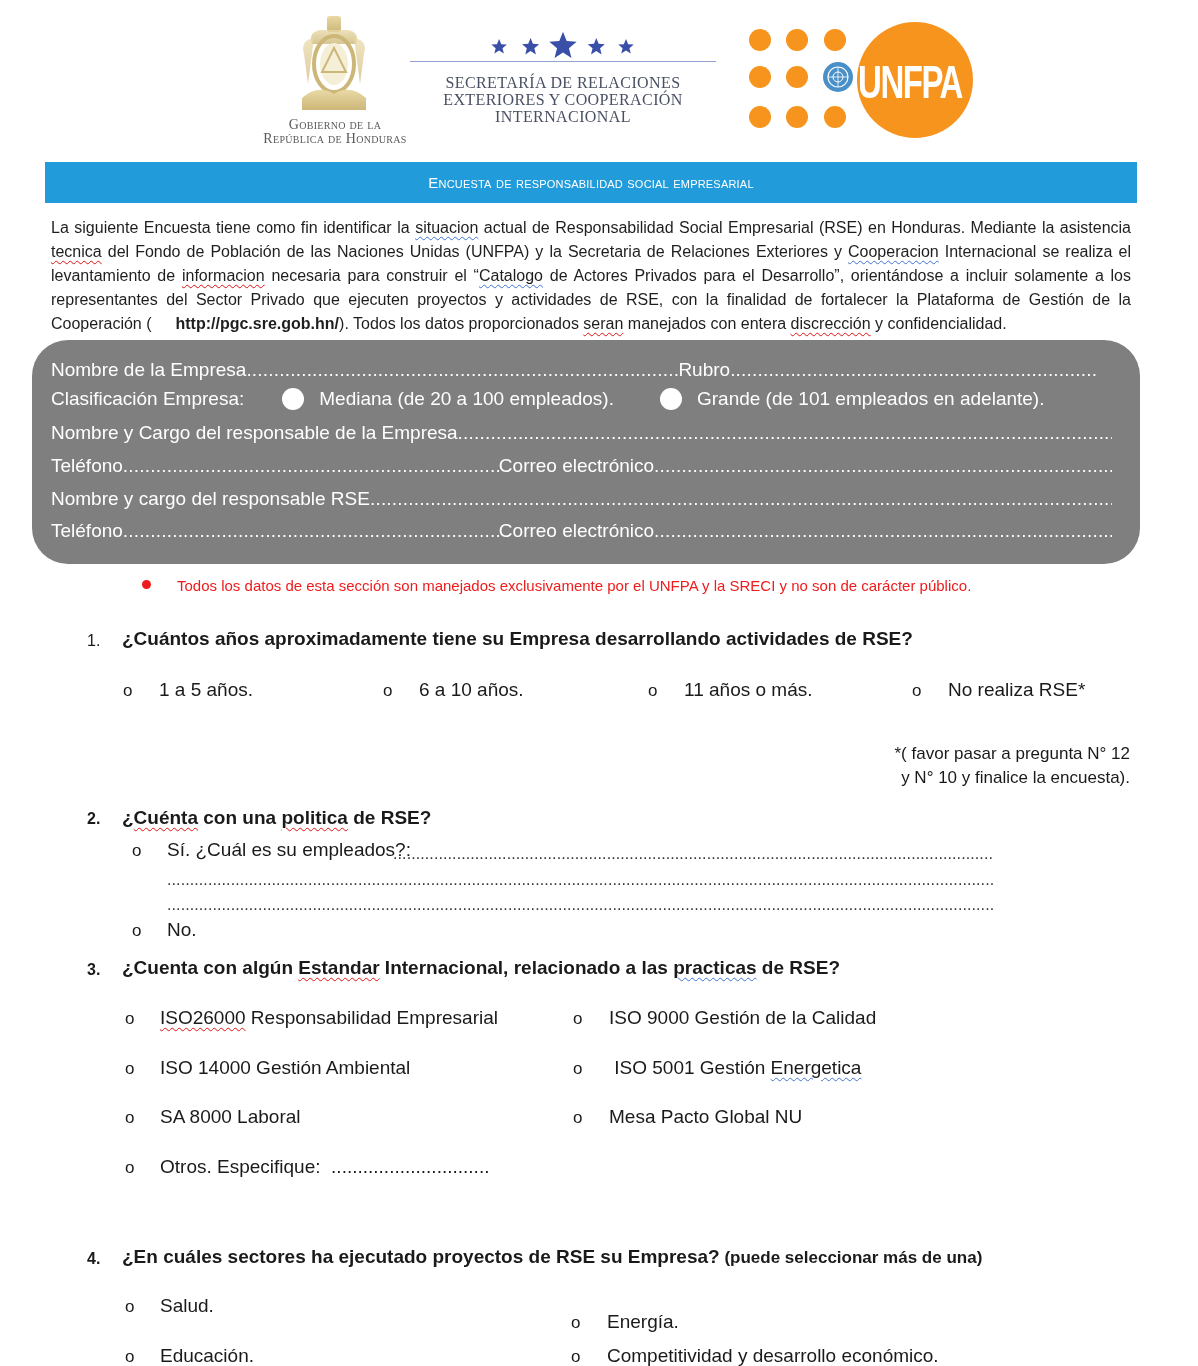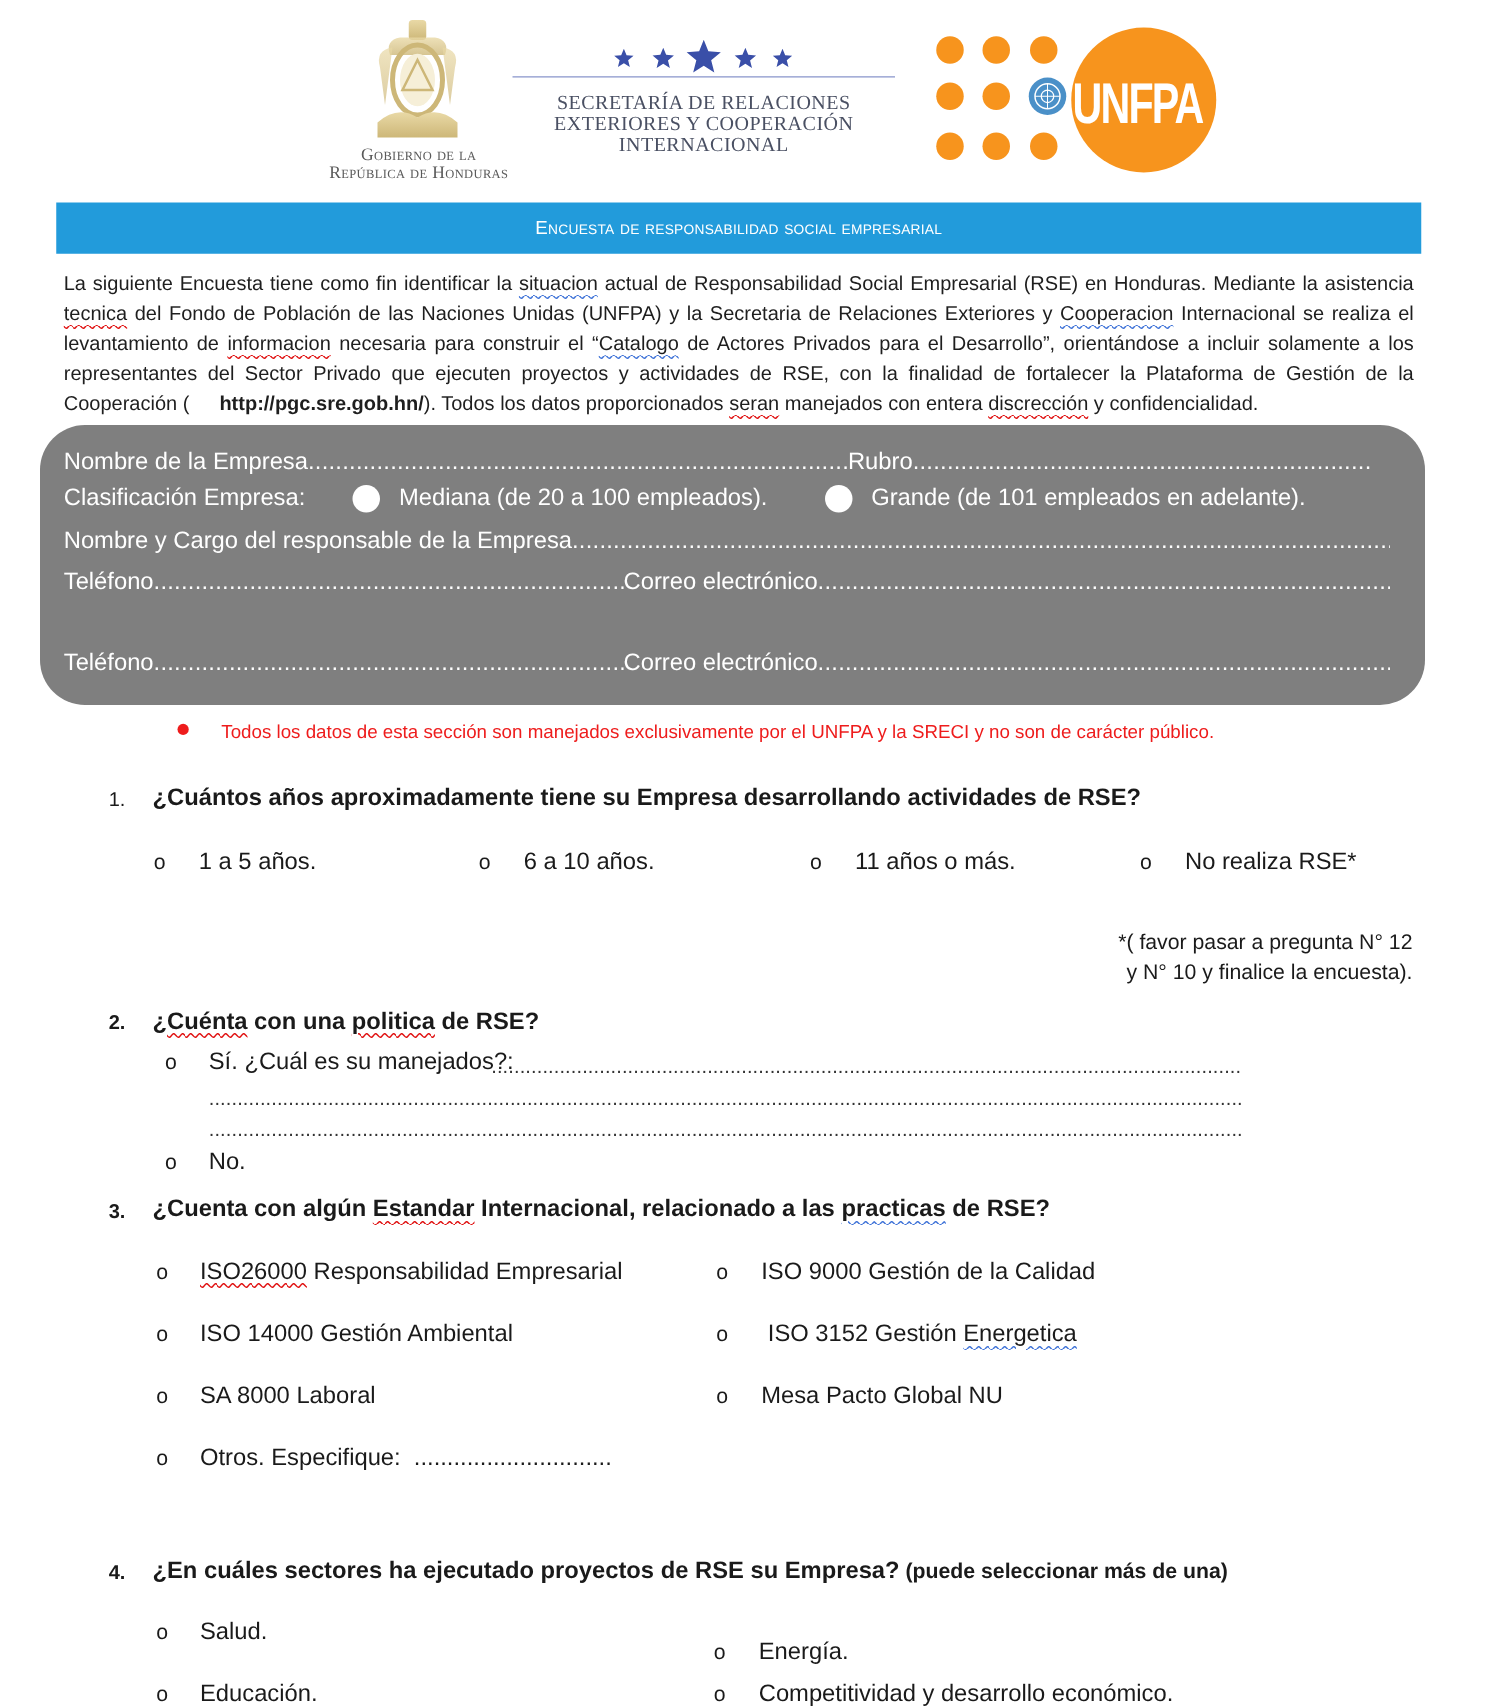--- a/index.html
+++ b/index.html
@@ -140,20 +140,24 @@
   <div class="frow" style="top:79px;">
     <span class="lbl">Nombre y Cargo del responsable de la Empresa </span>
     <span class="dots"></span>
   </div>
   <div class="frow" style="top:112px;">
     <span class="lbl">Teléfono</span>
     <span class="dots" style="flex:0 0 376px;"></span>
     <span class="lbl"> Correo electrónico</span>
     <span class="dots"></span>
   </div>
+  <div class="frow" style="top:145px;">
+    <span class="lbl">Nombre y cargo del responsable RSE </span>
+    <span class="dots"></span>
+  </div>
   <div class="frow" style="top:177px;">
     <span class="lbl">Teléfono</span>
     <span class="dots" style="flex:0 0 376px;"></span>
     <span class="lbl"> Correo electrónico</span>
     <span class="dots"></span>
   </div>
 </div>
 
 <div class="note">
   <span class="bullet"></span><span>Todos los datos de esta sección son manejados exclusivamente por el UNFPA y la SRECI y no son  de carácter público.</span>
@@ -171,35 +175,35 @@
   <div class="footnote">
     <div>*( favor pasar a pregunta N° 12</div>
     <div>y N° 10 y finalice la encuesta).</div>
   </div>
 </div>
 
 <div>
   <span class="qnum" style="left:87px; top:810px; font-weight:bold;">2.</span>
   <span class="qtext" style="left:122px; top:807px;"><span>¿</span><span class="sq-red">Cuénta</span><span> con una </span><span class="sq-red">politica</span><span> de RSE?</span></span>
 
-  <div class="opt" style="left:132px; top:838px;"><span class="o">o</span><span style="margin-left:35px;">Sí. ¿Cuál es su manejados?: </span></div>
+  <div class="opt" style="left:132px; top:838px;"><span class="o">o</span><span style="margin-left:35px;">Sí. ¿Cuál es su empleados?: </span></div>
   <div class="dotline" style="left:393px; top:846px; width:600px;"></div>
   <div class="dotline" style="left:167px; top:872px; width:826px;"></div>
   <div class="dotline" style="left:167px; top:897px; width:826px;"></div>
   <div class="opt" style="left:132px; top:918px;"><span class="o">o</span><span style="margin-left:35px;">No.</span></div>
 </div>
 
 <div>
   <span class="qnum" style="left:87px; top:961px; font-weight:bold;">3.</span>
   <span class="qtext" style="left:122px; top:957px;"><span>¿Cuenta con algún </span><span class="sq-red">Estandar</span><span> Internacional, relacionado a las </span><span class="sq-blue">practicas</span><span> de RSE?</span></span>
 
   <div class="opt" style="left:125px; top:1006px;"><span class="o">o</span><span style="margin-left:35px;" class="sq-red">ISO26000</span><span> Responsabilidad Empresarial</span></div>
   <div class="opt" style="left:573px; top:1006px;"><span class="o">o</span><span style="margin-left:36px;">ISO 9000 Gestión de la Calidad</span></div>
   <div class="opt" style="left:125px; top:1056px;"><span class="o">o</span><span style="margin-left:35px;">ISO 14000 Gestión Ambiental</span></div>
-  <div class="opt" style="left:573px; top:1056px;"><span class="o">o</span><span style="margin-left:36px; white-space:pre;"> ISO 3152 Gestión </span><span class="sq-blue">Energetica</span></div>
+  <div class="opt" style="left:573px; top:1056px;"><span class="o">o</span><span style="margin-left:36px; white-space:pre;"> ISO 5001 Gestión </span><span class="sq-blue">Energetica</span></div>
   <div class="opt" style="left:125px; top:1105px;"><span class="o">o</span><span style="margin-left:35px;">SA 8000 Laboral</span></div>
   <div class="opt" style="left:573px; top:1105px;"><span class="o">o</span><span style="margin-left:36px;">Mesa Pacto Global NU</span></div>
   <div class="opt" style="left:125px; top:1155px;"><span class="o">o</span><span style="margin-left:35px; white-space:pre;">Otros. Especifique:  ..............................</span></div>
 </div>
 
 <div>
   <span class="qnum" style="left:87px; top:1250px; font-weight:bold;">4.</span>
   <span class="qtext" style="left:122px; top:1246px;"><span>¿En cuáles sectores ha ejecutado proyectos de RSE su Empresa?</span><span class="sub"> (puede seleccionar más de una)</span></span>
 
   <div class="opt" style="left:125px; top:1294px;"><span class="o">o</span><span style="margin-left:35px;">Salud.</span></div>

